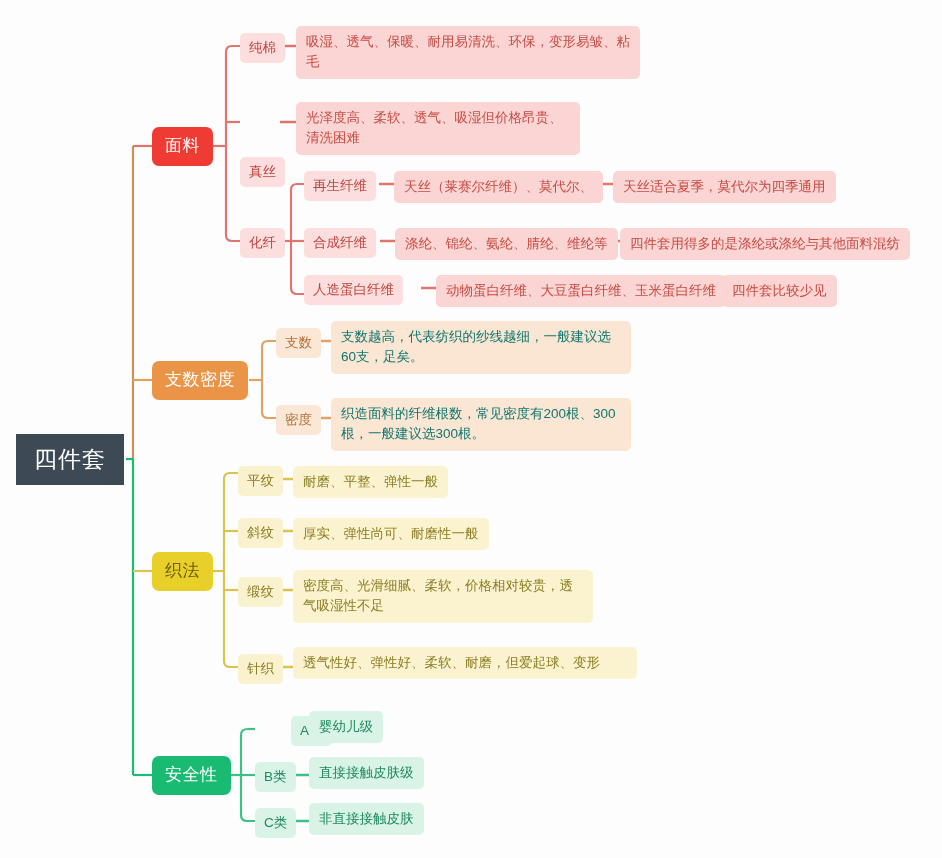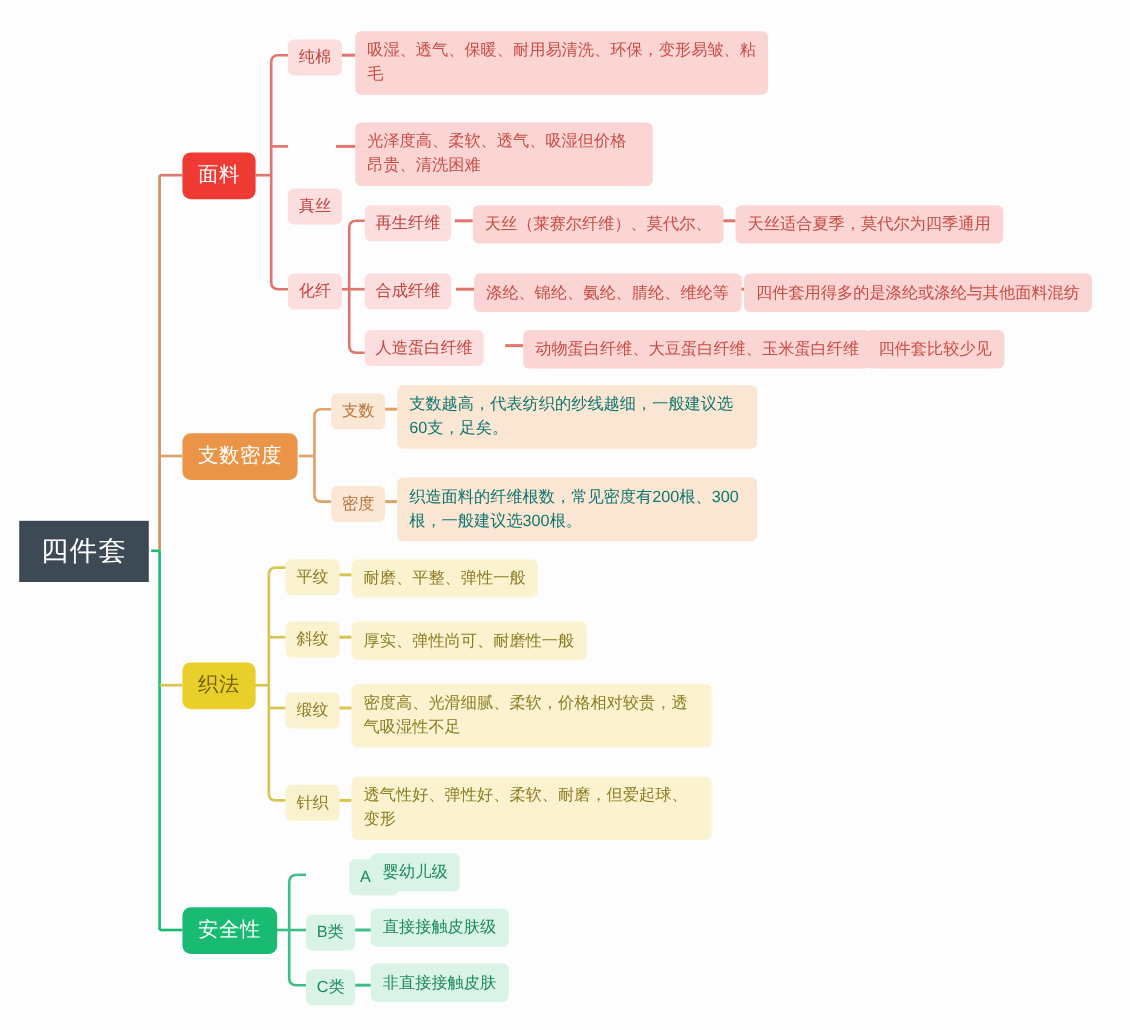--- a/index.html
+++ b/index.html
@@ -149,21 +149,21 @@
   </svg>
 
   <div class="node n-root" style="left:16px; top:434px;">四件套</div>
 
   <div class="node n-main c-red" style="left:152px; top:127px;">面料</div>
 
   <div class="node n-chip c-red" style="left:240px; top:33px;">纯棉</div>
   <div class="node n-leaf c-red" style="left:296px; top:26px; width:344px;">吸湿、透气、保暖、耐用易清洗、环保，变形易皱、粘毛</div>
 
   <div class="node n-chip c-red" style="left:240px; top:109px;margin-top:48px;">真丝</div>
-  <div class="node n-leaf c-red" style="left:296px; top:102px; width:248px;">光泽度高、柔软、透气、吸湿但价格昂贵、清洗困难</div>
+  <div class="node n-leaf c-red" style="left:296px; top:102px; width:284px;">光泽度高、柔软、透气、吸湿但价格昂贵、清洗困难</div>
 
   <div class="node n-chip c-red" style="left:240px; top:228px;">化纤</div>
 
   <div class="node n-chip c-red" style="left:304px; top:171px;">再生纤维</div>
   <div class="node n-leaf c-red" style="left:394px; top:171px;">天丝（莱赛尔纤维）、莫代尔、</div>
   <div class="node n-leaf c-red" style="left:613px; top:171px;">天丝适合夏季，莫代尔为四季通用</div>
 
   <div class="node n-chip c-red" style="left:304px; top:228px;">合成纤维</div>
   <div class="node n-leaf c-red" style="left:395px; top:228px;">涤纶、锦纶、氨纶、腈纶、维纶等</div>
   <div class="node n-leaf c-red" style="left:620px; top:228px;">四件套用得多的是涤纶或涤纶与其他面料混纺</div>
@@ -185,21 +185,21 @@
   <div class="node n-chip c-yellow" style="left:238px; top:466px;">平纹</div>
   <div class="node n-leaf c-yellow" style="left:293px; top:466px;">耐磨、平整、弹性一般</div>
 
   <div class="node n-chip c-yellow" style="left:238px; top:518px;">斜纹</div>
   <div class="node n-leaf c-yellow" style="left:293px; top:518px;">厚实、弹性尚可、耐磨性一般</div>
 
   <div class="node n-chip c-yellow" style="left:238px; top:577px;">缎纹</div>
   <div class="node n-leaf c-yellow" style="left:293px; top:570px; width:300px;">密度高、光滑细腻、柔软，价格相对较贵，透气吸湿性不足</div>
 
   <div class="node n-chip c-yellow" style="left:238px; top:654px;">针织</div>
-  <div class="node n-leaf c-yellow" style="left:293px; top:647px; width:300px;">透气性好、弹性好、柔软、耐磨，但爱起球、变形</div>
+  <div class="node n-leaf c-yellow" style="left:293px; top:647px; width:344px;">透气性好、弹性好、柔软、耐磨，但爱起球、变形</div>
 
   <div class="node n-main c-green" style="left:152px; top:756px;">安全性</div>
 
   <div class="node n-chip c-green" style="left:255px; top:716px;margin-left:36px;">A类</div>
   <div class="node n-leaf c-green" style="left:309px; top:711px;">婴幼儿级</div>
 
   <div class="node n-chip c-green" style="left:255px; top:762px;">B类</div>
   <div class="node n-leaf c-green" style="left:309px; top:757px;">直接接触皮肤级</div>
 
   <div class="node n-chip c-green" style="left:255px; top:808px;">C类</div>

